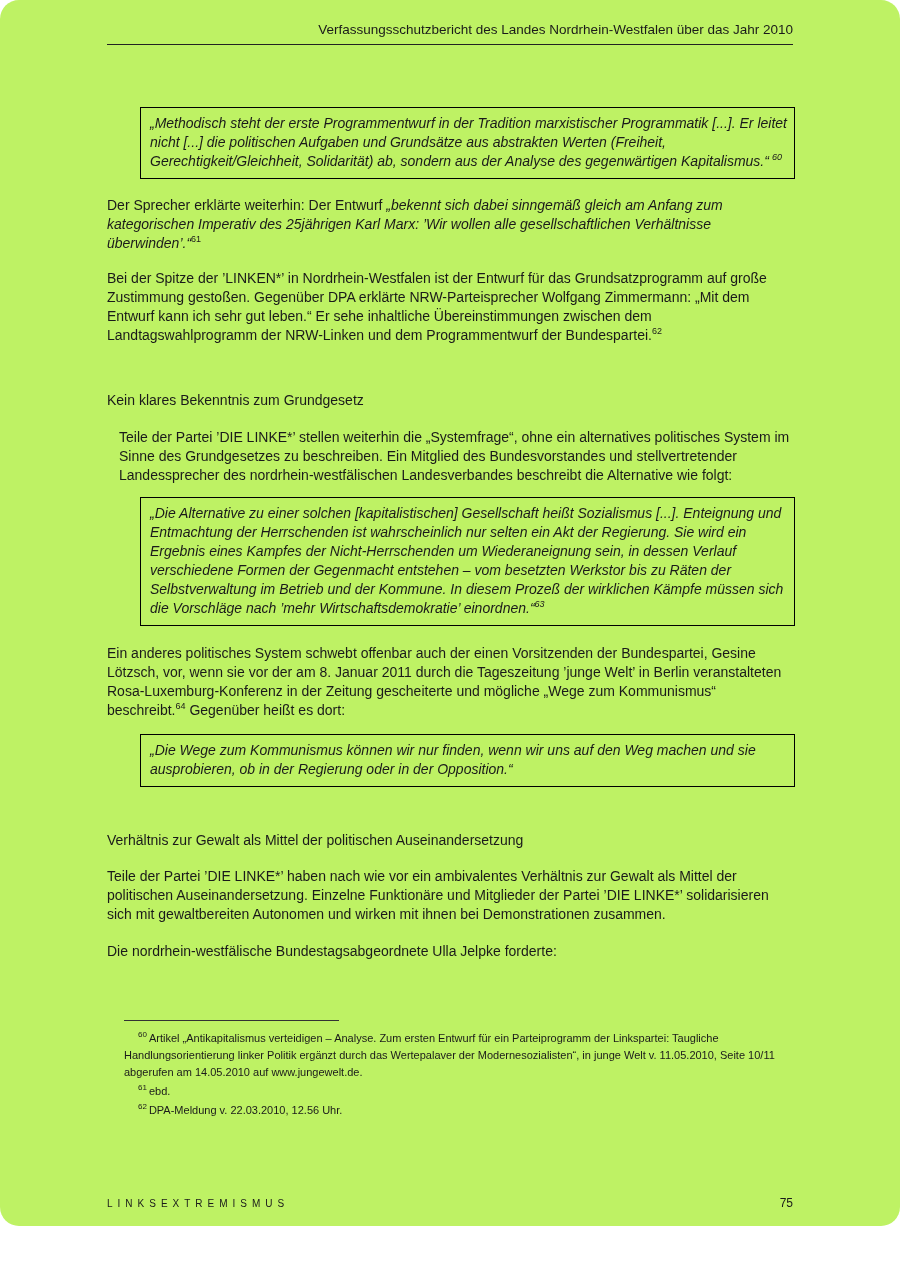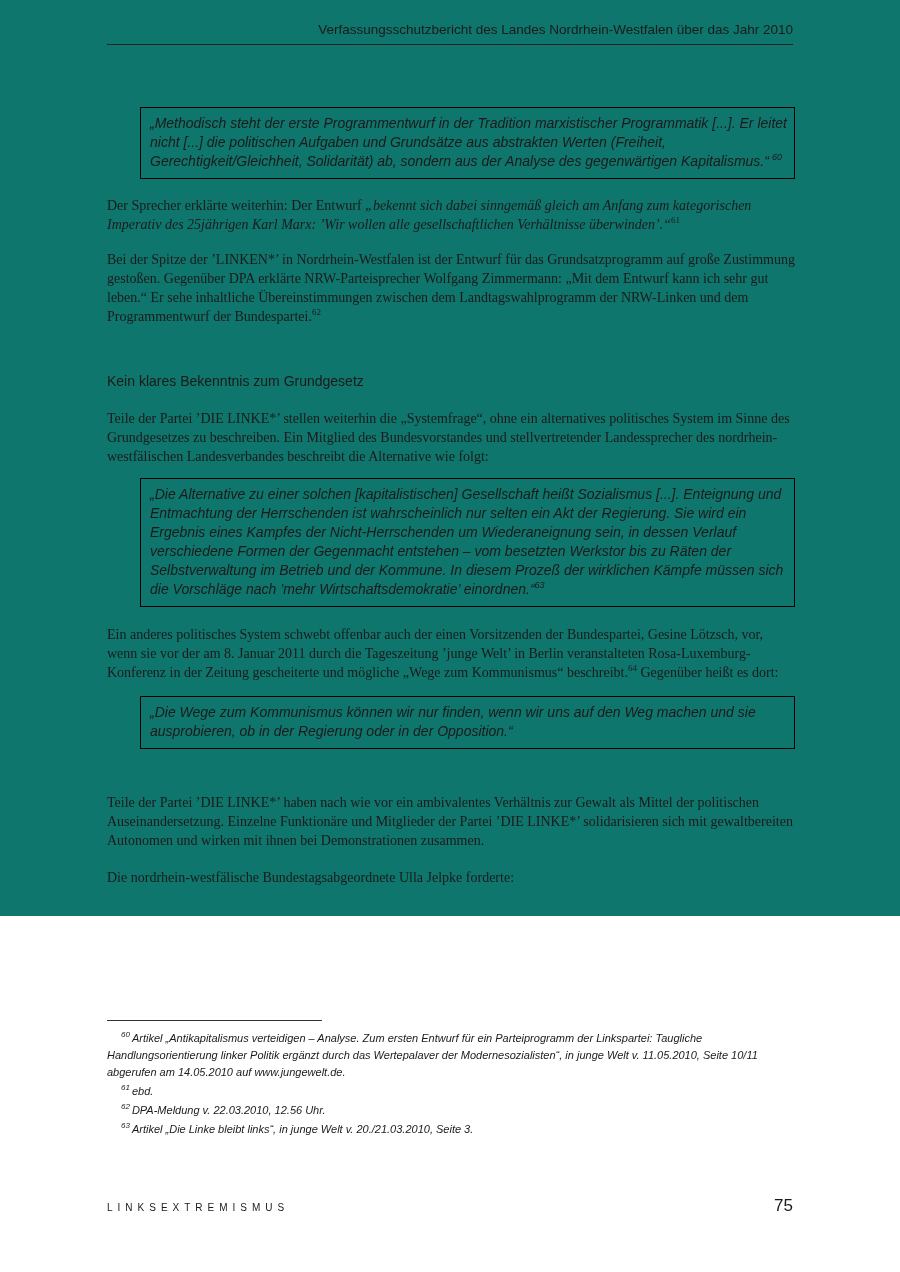--- a/index.html
+++ b/index.html
@@ -4,21 +4,21 @@
 <style>
   * { margin: 0; padding: 0; box-sizing: border-box; }
   html, body { background: #ffffff; }
   body {
     width: 900px; height: 1272px;
     font-family: "Liberation Sans", sans-serif;
     color: #1a1a1a;
     position: relative;
     overflow: hidden;
   }
-  .page { position: relative; width: 900px; height: 916px; background: #0f766e; }
+  .page { position: relative; width: 900px; height: 1226px; background: #bef264; border-radius: 19px; }
 
   .header {
     position: absolute; top: 22px; left: 107px; right: 107px;
     text-align: right; font-size: 13.5px; color: #1a1a1a;
   }
   .header-rule {
     position: absolute; top: 44px; left: 107px; right: 107px;
     border-top: 1.5px solid #222;
   }
 
@@ -28,46 +28,46 @@
   }
   .quote-box {
     border: 1.5px solid #000;
     margin-left: 33px;
     padding: 6px 3px 7px 9px;
     font-style: italic;
   }
   .qb1 { margin-bottom: 17px; }
   .qb2 { margin-bottom: 18px; }
   .qb3 { margin-bottom: 44px; }
-  .para { margin-bottom: 16px; font-family: Liberation Serif, serif; }
+  .para { margin-bottom: 16px; }
   .p2 { margin-bottom: 46px; }
-  .p3 { margin-bottom: 12px; }
+  .p3 { margin-bottom: 12px; margin-left: 12px; }
   .p4 { margin-bottom: 14px; }
   .p5 { margin-bottom: 18px; }
   .heading { font-weight: normal; font-size: 14px; margin-bottom: 18px; }
   .h2 { margin-bottom: 17px; }
   .it { font-style: italic; }
   sup.ref { font-size: 9px; vertical-align: super; line-height: 0; }
   .quote-box sup.ref { margin-left: 3px; }
   .qb2 sup.ref { margin-left: 0; }
 
   .footnotes {
-    position: absolute; top: 1020px; left: 107px; width: 690px;
-    font-size: 11px; font-style: italic; line-height: 17px; color: #1a1a1a;
+    position: absolute; top: 1020px; left: 124px; width: 690px;
+    font-size: 11px; line-height: 17px; color: #1a1a1a;
   }
   .fn-rule { width: 215px; border-top: 1px solid #333; margin-bottom: 9px; }
   .fn { text-indent: 14px; margin-bottom: 2px; }
   .fn sup { font-size: 8px; vertical-align: super; line-height: 0; margin-right: 2px; }
 
   .footer {
     position: absolute; top: 1196px; left: 107px; right: 107px;
     display: flex; justify-content: space-between; align-items: baseline;
   }
   .footer .section { font-size: 10px; letter-spacing: 5px; color: #1a1a1a; }
-  .footer .pagenum { font-size: 17px; color: #1a1a1a; }
+  .footer .pagenum { font-size: 12px; color: #1a1a1a; }
 </style>
 </head>
 <body>
 
 <div class="page">
 
   <div class="header">
     <span>Verfassungsschutzbericht des Landes Nordrhein-Westfalen über das Jahr 2010</span>
   </div>
   <div class="header-rule"></div>
@@ -97,37 +97,37 @@
     </div>
 
     <p class="para p4">
       <span>Ein anderes politisches System schwebt offenbar auch der einen Vorsitzenden der Bundespartei, Gesine Lötzsch, vor, wenn sie vor der am 8. Januar 2011 durch die Tageszeitung ’junge Welt’ in Berlin veranstalteten Rosa-Luxemburg-Konferenz in der Zeitung gescheiterte und mögliche „Wege zum Kommunismus“ beschreibt.</span><sup class="ref">64</sup><span> Gegenüber heißt es dort:</span>
     </p>
 
     <div class="quote-box qb3">
       <span>„Die Wege zum Kommunismus können wir nur finden, wenn wir uns auf den Weg machen und sie ausprobieren, ob in der Regierung oder in der Opposition.“</span>
     </div>
 
+    <div class="heading h2">Verhältnis zur Gewalt als Mittel der politischen Auseinandersetzung</div>
 
     <p class="para p5">
       <span>Teile der Partei ’DIE LINKE*’ haben nach wie vor ein ambivalentes Verhältnis zur Gewalt als Mittel der politischen Auseinandersetzung. Einzelne Funktionäre und Mitglieder der Partei ’DIE LINKE*’ solidarisieren sich mit gewaltbereiten Autonomen und wirken mit ihnen bei Demonstrationen zusammen.</span>
     </p>
 
     <p class="para p6">
       <span>Die nordrhein-westfälische Bundestagsabgeordnete Ulla Jelpke forderte:</span>
     </p>
 
   </div>
 
   <div class="footnotes">
     <div class="fn-rule"></div>
     <p class="fn"><sup>60</sup><span>Artikel „Antikapitalismus verteidigen – Analyse. Zum ersten Entwurf für ein Parteiprogramm der Linkspartei: Taugliche Handlungsorientierung linker Politik ergänzt durch das Wertepalaver der Modernesozialisten“, in junge Welt v. 11.05.2010, Seite 10/11 abgerufen am 14.05.2010 auf www.jungewelt.de.</span></p>
     <p class="fn"><sup>61</sup><span>ebd.</span></p>
     <p class="fn"><sup>62</sup><span>DPA-Meldung v. 22.03.2010, 12.56 Uhr.</span></p>
-    <p class="fn"><sup>63</sup><span>Artikel „Die Linke bleibt links“, in junge Welt v. 20./21.03.2010, Seite 3.</span></p>
   </div>
 
   <div class="footer">
     <span class="section">LINKSEXTREMISMUS</span>
     <span class="pagenum">75</span>
   </div>
 
 </div>
 
 </body></html>

